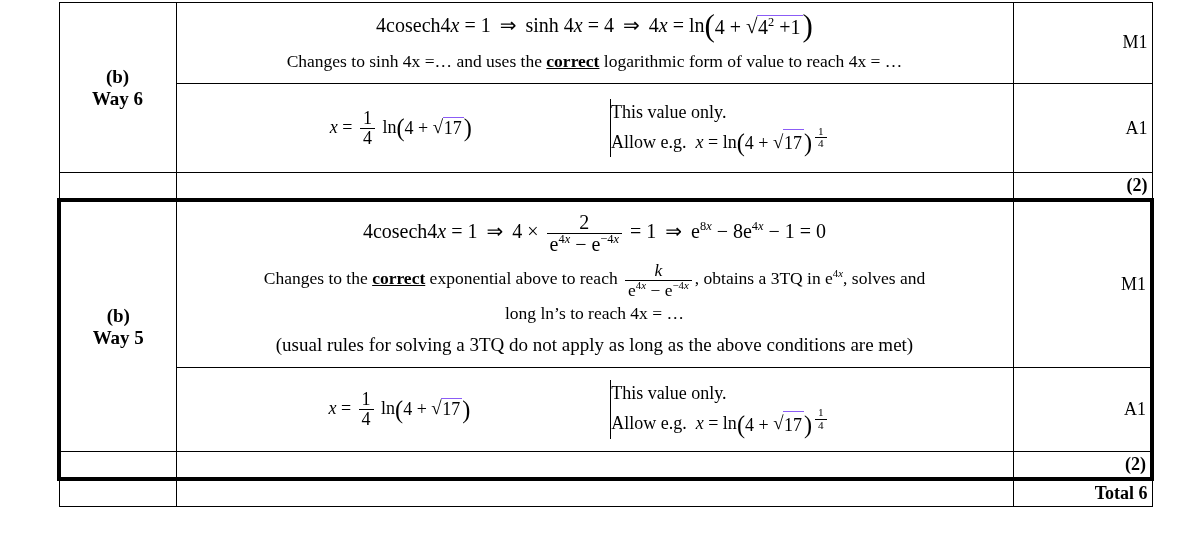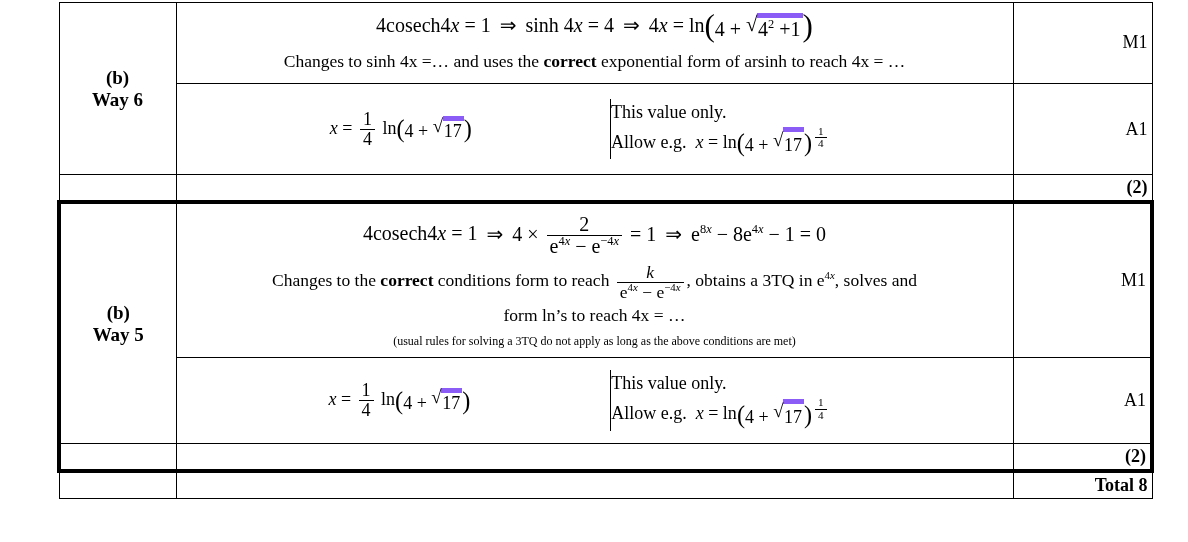--- a/index.html
+++ b/index.html
@@ -37,21 +37,21 @@
   .col-body  { width: 828px; }
   .col-mark  { width: 130px; text-align: right; }
 
   .lbl {
     font-weight: bold;
     line-height: 1.15;
     font-size: 19px;
   }
   .right  { text-align: right; }
   .bold   { font-weight: bold; }
-  .ul     { }
+  .ul     { text-decoration: underline; }
 
   
   table.inner {
     border-collapse: collapse;
     table-layout: fixed;
     width: 100%;
   }
   table.inner td {
     border: none;
     vertical-align: middle;
@@ -102,21 +102,21 @@
   }
   .sqrt::before {
     content: "\221A";
     position: absolute;
     left: 0;
     top: -0.08em;
     font-size: 1.05em;
   }
   .sqrt > .rad {
     display: inline-block;
-    border-top: 5px solid #8b5cf6;
+    border-top: 1px solid #8b5cf6;
     padding: 0 2px 0 1px;
   }
 
   
   .pbig {
     display: inline-block;
     font-size: 1.55em;
     vertical-align: middle;
     line-height: 0.9;
     transform: translateY(-0.02em);
@@ -134,21 +134,21 @@
     font-size: 20px;
     padding: 8px 0 4px;
   }
   .desc {
     text-align: center;
     font-size: 17.5px;
     padding: 4px 6px 6px;
     line-height: 1.45;
   }
   .desc-wide { font-size: 17.5px; line-height: 1.7; padding: 2px 6px 4px; }
-  .small-note { font-size: 12px; }
+  .small-note { font-size: 19px; }
 </style>
 </head>
 <body>
 
 <div class="sheet">
 <table class="ms">
 
   <tbody>
         <tr>
     <td class="col-label" rowspan="2">
@@ -158,21 +158,21 @@
     <td class="col-body">
       <div class="eqline math">
         <span class="mline">4cosech4<span class="var">x</span> = 1</span>
         <span class="op">⇒</span>
         <span class="mline">sinh 4<span class="var">x</span> = 4</span>
         <span class="op">⇒</span>
         <span class="mline">4<span class="var">x</span> = ln<span class="pbig">(</span><span class="midline">4 +
           <span class="sqrt"><span class="rad">4<span class="sup">2</span> +1</span></span></span><span class="pbig">)</span></span>
       </div>
       <div class="desc">
-        <span>Changes to sinh 4x =… and uses the </span><span class="bold ul">correct</span><span> exponential form of arsinh to reach 4x = …</span>
+        <span>Changes to sinh 4x =… and uses the </span><span class="bold ul">correct</span><span> logarithmic form of value to reach 4x = …</span>
       </div>
     </td>
     <td class="col-mark mark-cell">M1</td>
   </tr>
 
   <tr>
     <td class="col-body" style="padding:15px;">
       <table class="inner">
         <tbody>
                 <tr>
@@ -214,27 +214,27 @@
           <span class="frac" style="font-size:1em;">
             <span class="num">2</span>
             <span class="den">e<span class="sup">4<span class="var">x</span></span> − e<span class="sup">−4<span class="var">x</span></span></span>
           </span>
           = 1</span>
         <span class="op">⇒</span>
         <span class="mline">e<span class="sup">8<span class="var">x</span></span> − 8e<span class="sup">4<span class="var">x</span></span> − 1 = 0</span>
       </div>
       <div class="desc-wide" style="text-align:center;">
         <div class="mline" style="display:block;">
-          <span>Changes to the </span><span class="bold ul">correct</span><span> conditions form to reach </span><span class="math">
+          <span>Changes to the </span><span class="bold ul">correct</span><span> exponential above to reach </span><span class="math">
             <span class="frac" style="font-size:1em;">
               <span class="num"><span class="var">k</span></span>
               <span class="den">e<span class="sup">4<span class="var">x</span></span> − e<span class="sup">−4<span class="var">x</span></span></span>
             </span></span><span class="math">, obtains a 3TQ in e<span class="sup">4<span class="var">x</span></span>, solves and</span>
         </div>
-        <div>form ln’s to reach 4x = …</div>
+        <div>long ln’s to reach 4x = …</div>
         <div class="small-note">(usual rules for solving a 3TQ do not apply as long as the above conditions are met)</div>
       </div>
     </td>
     <td class="col-mark mark-cell thick-top thick-right">M1</td>
   </tr>
 
   <tr>
     <td class="col-body" style="padding:12px;">
       <table class="inner">
         <tbody>
@@ -260,18 +260,18 @@
 
   <tr class="row-empty">
     <td class="col-label thick-left thick-bottom">&nbsp;</td>
     <td class="col-body thick-bottom">&nbsp;</td>
     <td class="col-mark right bold thick-right thick-bottom">(2)</td>
   </tr>
 
   <tr class="row-empty">
     <td class="col-label">&nbsp;</td>
     <td class="col-body">&nbsp;</td>
-    <td class="col-mark total-cell">Total 8</td>
+    <td class="col-mark total-cell">Total 6</td>
   </tr>
 
 </tbody>
     </table>
 </div>
 
 </body></html>

